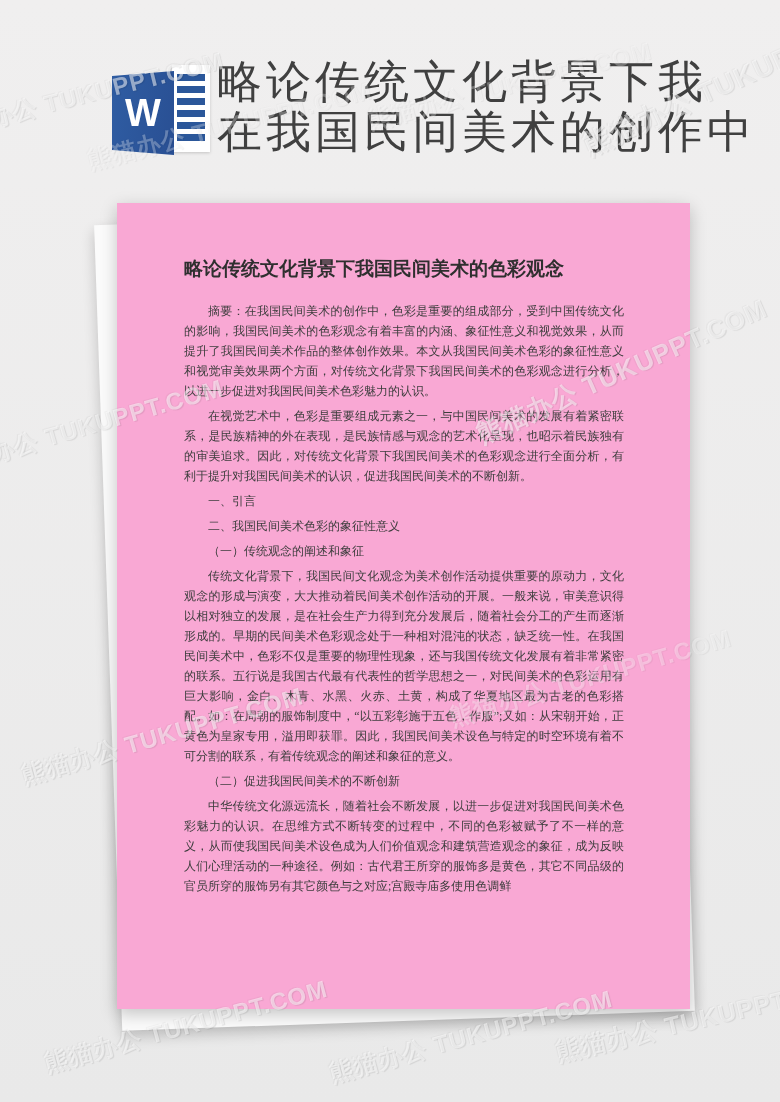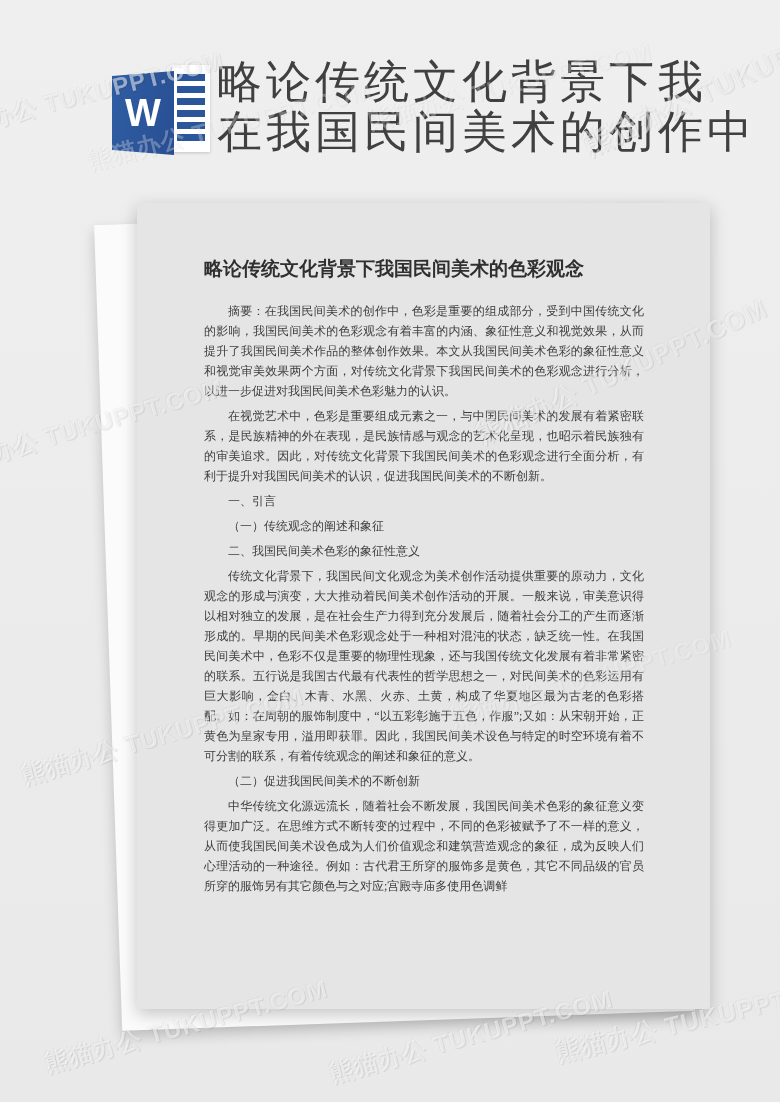--- a/index.html
+++ b/index.html
@@ -44,27 +44,26 @@
   
   .page-back {
     position: absolute; left: 108px; top: 215px; width: 573px; height: 806px;
     background: #fbfbfb;
     transform: rotate(-2deg);
     box-shadow: 0 6px 14px rgba(0,0,0,0.20);
     z-index: 1;
   }
   .page-front {
     position: absolute; left: 117px; top: 203px; width: 573px; height: 806px;
-    background: #e5e5e5;
+    background: #f9a8d4;
     box-shadow: 0 5px 16px rgba(0,0,0,0.22);
     z-index: 2;
     box-sizing: border-box;
     padding: 52px 66px 0 67px;
     overflow: hidden;
-    margin-left: 20px;
   }
 
   .doc-title {
     font-size: 19px; font-weight: bold; color: #2f2f2f;
     line-height: 28px; margin: 0 0 18px 0;
   }
   .doc-body { color: #3d3d3d; }
   .block {
     font-size: 12px; line-height: 20px;
     text-indent: 2em; text-align: justify;
@@ -111,25 +110,25 @@
 </div>
 
 <div class="page-back"></div>
 
 <div class="page-front">
   <div class="doc-title">略论传统文化背景下我国民间美术的色彩观念</div>
   <div class="doc-body">
       <div class="block body">摘要：在我国民间美术的创作中，色彩是重要的组成部分，受到中国传统文化的影响，我国民间美术的色彩观念有着丰富的内涵、象征性意义和视觉效果，从而提升了我国民间美术作品的整体创作效果。本文从我国民间美术色彩的象征性意义和视觉审美效果两个方面，对传统文化背景下我国民间美术的色彩观念进行分析，以进一步促进对我国民间美术色彩魅力的认识。</div>
       <div class="block body">在视觉艺术中，色彩是重要组成元素之一，与中国民间美术的发展有着紧密联系，是民族精神的外在表现，是民族情感与观念的艺术化呈现，也昭示着民族独有的审美追求。因此，对传统文化背景下我国民间美术的色彩观念进行全面分析，有利于提升对我国民间美术的认识，促进我国民间美术的不断创新。</div>
       <div class="block heading">一、引言</div>
+      <div class="block heading">二、我国民间美术色彩的象征性意义</div>
       <div class="block subheading">（一）传统观念的阐述和象征</div>
-      <div class="block heading">二、我国民间美术色彩的象征性意义</div>
       <div class="block body">传统文化背景下，我国民间文化观念为美术创作活动提供重要的原动力，文化观念的形成与演变，大大推动着民间美术创作活动的开展。一般来说，审美意识得以相对独立的发展，是在社会生产力得到充分发展后，随着社会分工的产生而逐渐形成的。早期的民间美术色彩观念处于一种相对混沌的状态，缺乏统一性。在我国民间美术中，色彩不仅是重要的物理性现象，还与我国传统文化发展有着非常紧密的联系。五行说是我国古代最有代表性的哲学思想之一，对民间美术的色彩运用有巨大影响，金白、木青、水黑、火赤、土黄，构成了华夏地区最为古老的色彩搭配。如：在周朝的服饰制度中，“以五彩彰施于五色，作服”;又如：从宋朝开始，正黄色为皇家专用，溢用即获罪。因此，我国民间美术设色与特定的时空环境有着不可分割的联系，有着传统观念的阐述和象征的意义。</div>
       <div class="block subheading">（二）促进我国民间美术的不断创新</div>
-      <div class="block body">中华传统文化源远流长，随着社会不断发展，我国民间美术色彩的象征意义变得更加广泛。在思维方式不断转变的过程中，不同的色彩被赋予了不一样的意义，从而使我国民间美术设色成为人们价值观念和建筑营造观念的象征，成为反映人们心理活动的一种途径。例如：古代君王所穿的服饰多是黄色，其它不同品级的官员所穿的服饰另有其它颜色与之对应;宫殿寺庙多使用色调鲜</div>
+      <div class="block body">中华传统文化源远流长，随着社会不断发展，以进一步促进对我国民间美术色彩魅力的认识。在思维方式不断转变的过程中，不同的色彩被赋予了不一样的意义，从而使我国民间美术设色成为人们价值观念和建筑营造观念的象征，成为反映人们心理活动的一种途径。例如：古代君王所穿的服饰多是黄色，其它不同品级的官员所穿的服饰另有其它颜色与之对应;宫殿寺庙多使用色调鲜</div>
     </div>
 </div>
 
 <div class="wm wm1">熊猫办公 TUKUPPT.COM</div>
 <div class="wm wm2">熊猫办公 TUKUPPT.COM</div>
 <div class="wm wm3">熊猫办公 TUKUPPT.COM</div>
 <div class="wm wm4">熊猫办公 TUKUPPT.COM</div>
 <div class="wm wm5">熊猫办公 TUKUPPT.COM</div>
 <div class="wm wm6">熊猫办公 TUKUPPT.COM</div>
 <div class="wm wm7">熊猫办公 TUKUPPT.COM</div>

